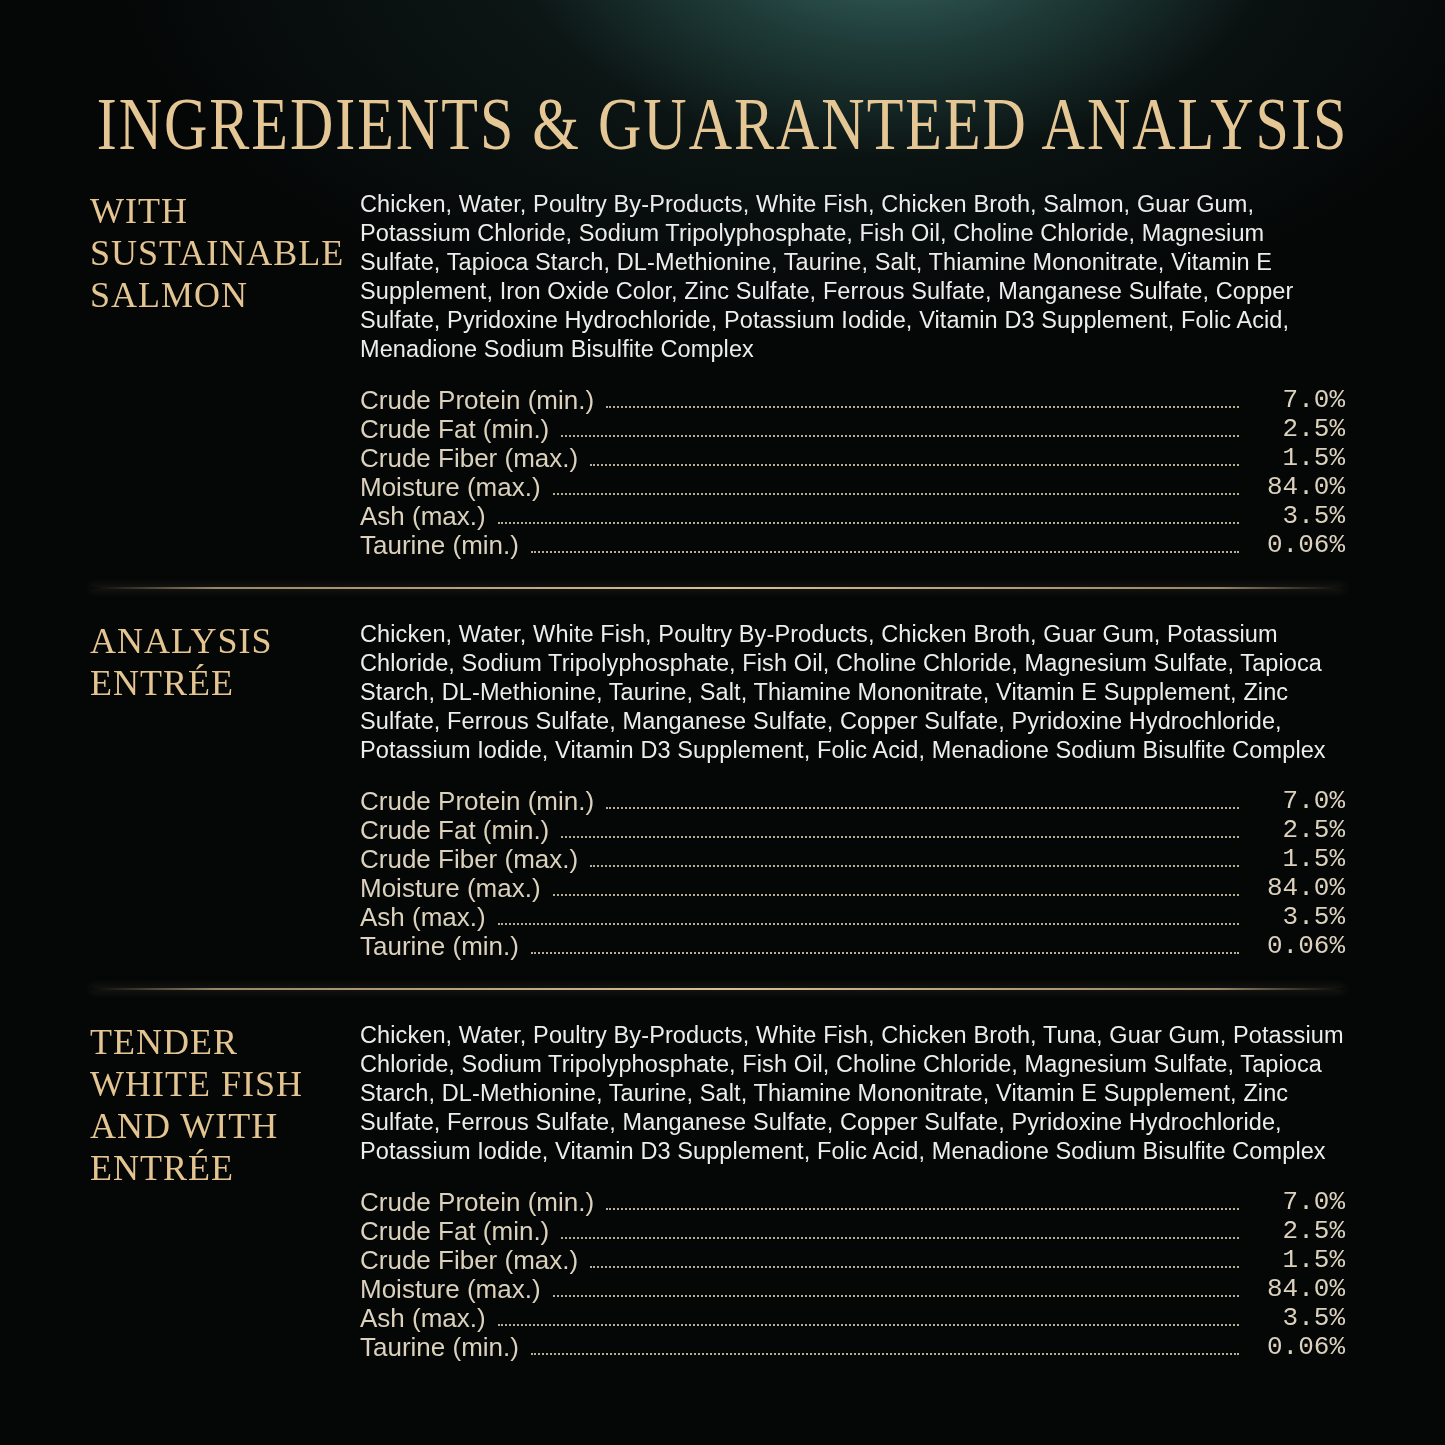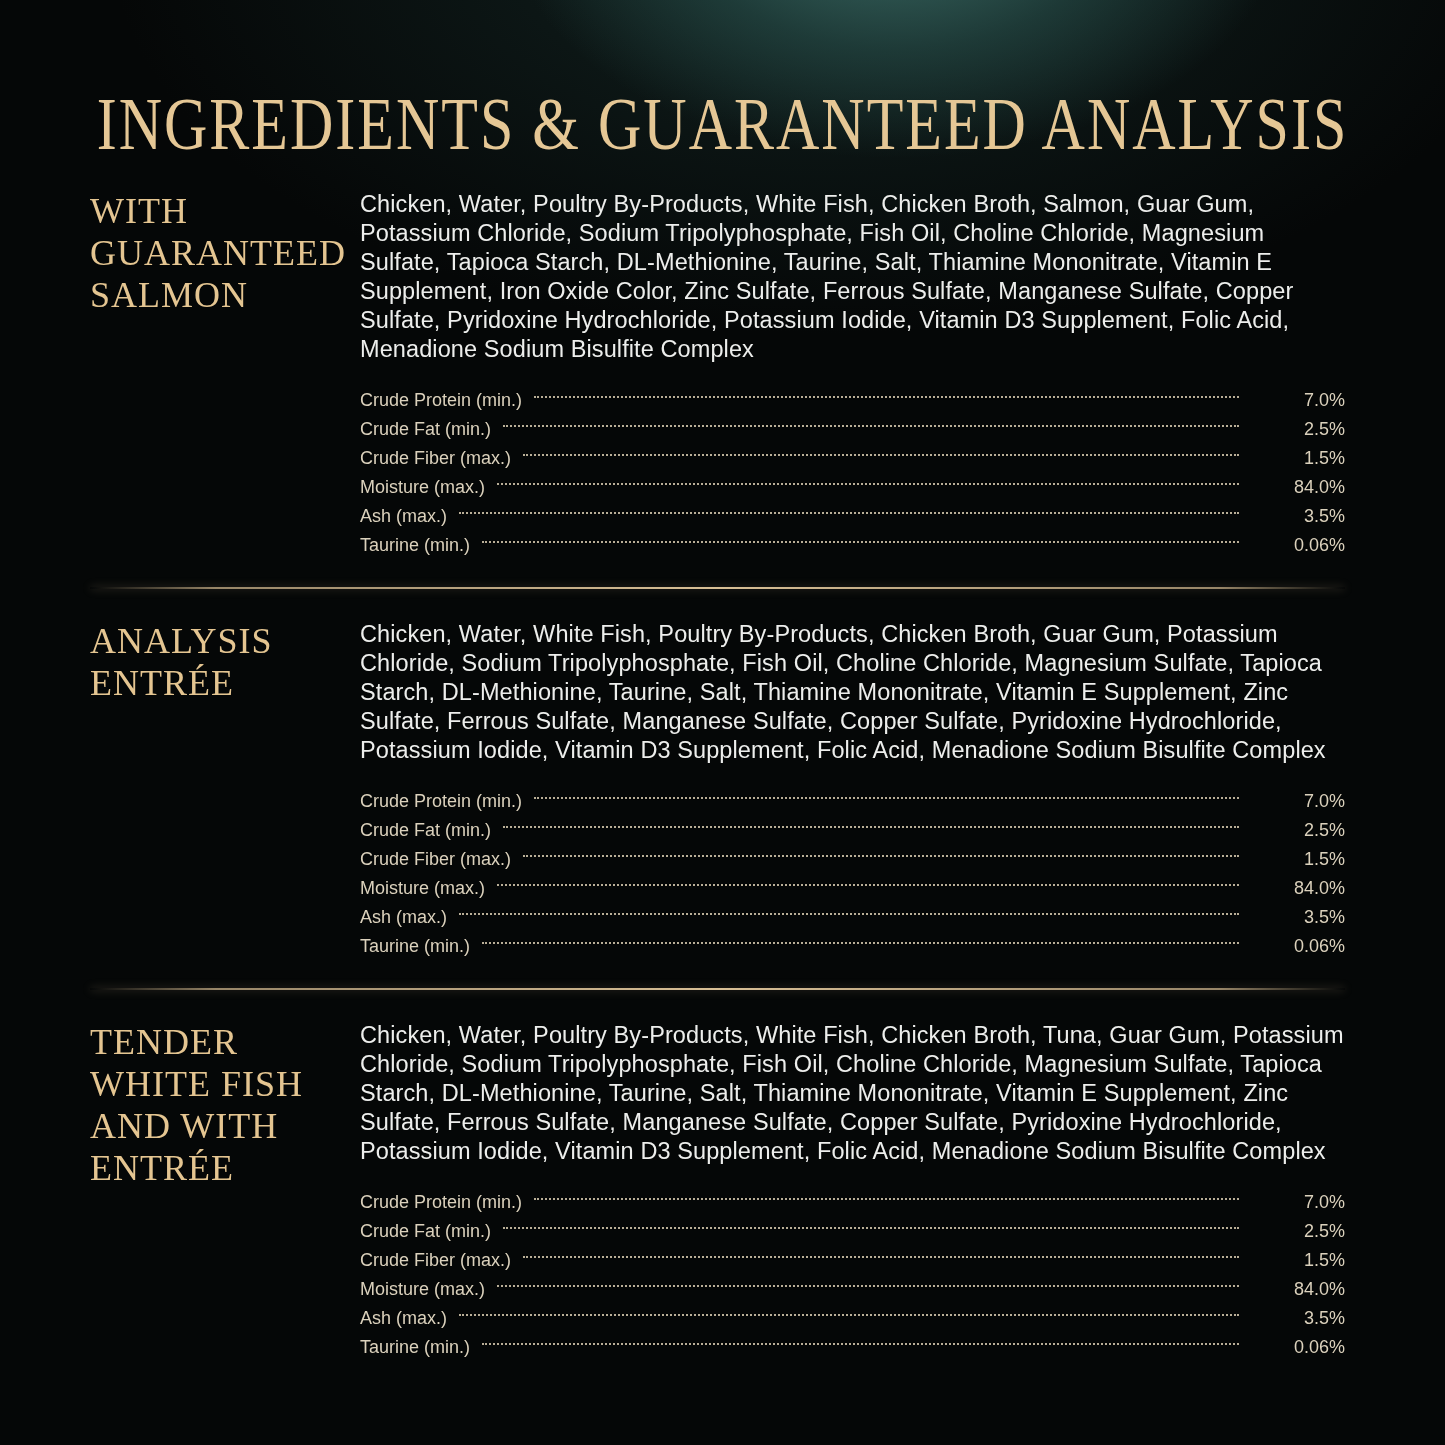--- a/index.html
+++ b/index.html
@@ -36,24 +36,24 @@
     color:#e4c591;
   }
   .bcol { flex:1; min-width:0; }
   .ingredients {
     margin:0;
     font-size:23.5px; line-height:29px;
     letter-spacing:0.1px;
     color:#edeeec;
   }
   .analysis { margin-top:22px; }
-  .arow { display:flex; align-items:center; height:29px; font-size:18px; color:#dbd1bc; }
+  .arow { display:flex; align-items:flex-end; height:29px; font-size:26px; color:#dbd1bc; }
   .alabel { white-space:nowrap; line-height:29px; }
   .leader { flex:1; margin:0 10px 7px 12px; border-bottom:2px dotted #b9ae97; }
-  .avalue { flex:0 0 96px; text-align:right; line-height:29px; }
+  .avalue { flex:0 0 96px; text-align:right; line-height:29px;font-family:Liberation Mono, monospace; }
   .divider {
     height:2px; border-radius:1px;
     margin:27px 0 31px;
     background:linear-gradient(90deg,
       rgba(201,177,137,0) 0%, rgba(201,177,137,0.75) 10%,
       #d9c096 50%,
       rgba(201,177,137,0.75) 90%, rgba(201,177,137,0) 100%);
     box-shadow:0 0 8px rgba(217,192,150,0.35);
   }
 </style>
@@ -62,21 +62,21 @@
 
 <div class="page">
   <h1 class="title">INGREDIENTS &amp; GUARANTEED ANALYSIS</h1>
 
   <div class="content">
 
     <section class="sec">
       <div class="hcol">
         <h2>
           <span class="hline">WITH</span>
-          <span class="hline">GUARANTEED</span>
+          <span class="hline">SUSTAINABLE</span>
           <span class="hline">SALMON</span>
         </h2>
       </div>
       <div class="bcol">
         <p class="ingredients">Chicken, Water, Poultry By-Products, White Fish, Chicken Broth, Salmon, Guar Gum, Potassium Chloride, Sodium Tripolyphosphate, Fish Oil, Choline Chloride, Magnesium Sulfate, Tapioca Starch, DL-Methionine, Taurine, Salt, Thiamine Mononitrate, Vitamin E Supplement, Iron Oxide Color, Zinc Sulfate, Ferrous Sulfate, Manganese Sulfate, Copper Sulfate, Pyridoxine Hydrochloride, Potassium Iodide, Vitamin D3 Supplement, Folic Acid, Menadione Sodium Bisulfite Complex</p>
         <div class="analysis">
           <div class="arow">
             <span class="alabel">Crude Protein (min.)</span>
             <span class="leader"></span>
             <span class="avalue">7.0%</span>

